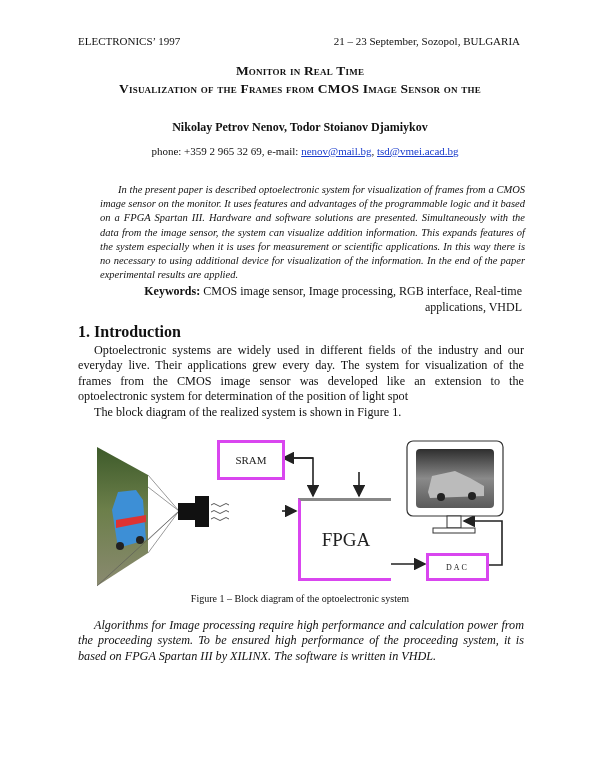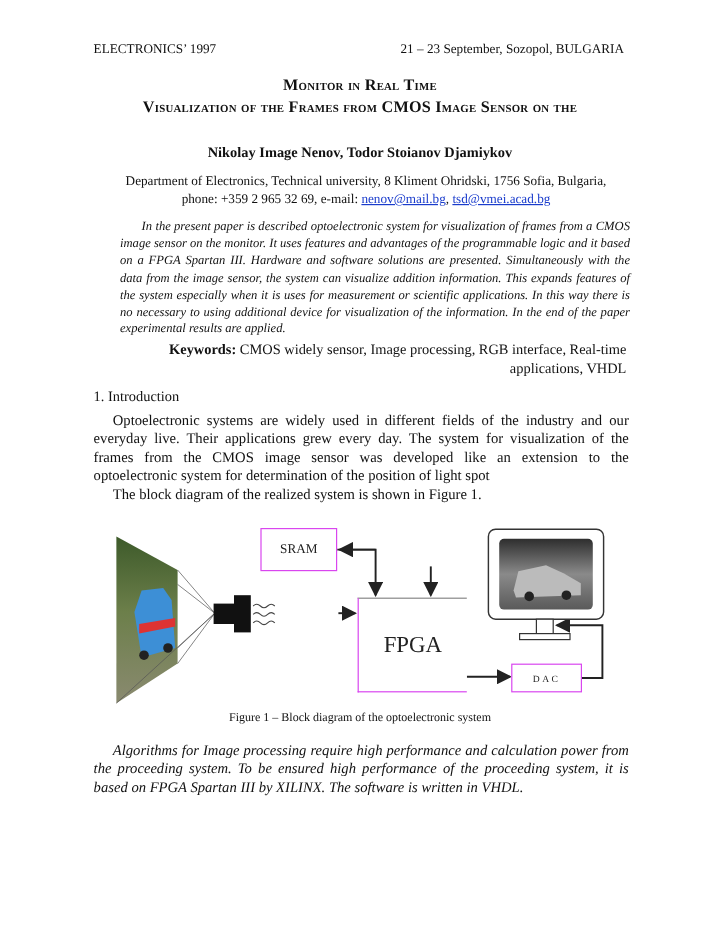--- a/index.html
+++ b/index.html
@@ -9,52 +9,51 @@
   .hdr { font-size:11px; top:35px; }
   .title { left:40px; width:520px; top:62px; text-align:center; font-weight:bold;
            font-size:13.5px; line-height:18px; font-variant:small-caps; letter-spacing:0.2px; }
   .authors { left:40px; width:520px; top:120px; text-align:center; font-weight:bold; font-size:12px; }
   .affil { left:90px; width:430px; top:144px; text-align:center; font-size:11px; line-height:15px; }
   .affil a { color:#1a3ccc; text-decoration:underline; }
   .abstract { left:100px; width:425px; top:183px; font-style:italic; font-size:10.5px;
               line-height:14.2px; text-align:justify; text-indent:18px; }
   .keywords { left:140px; width:382px; top:283px; text-align:right; font-size:12px; line-height:16px; }
   .keywords b { font-weight:bold; }
-  .section { left:78px; top:323px; font-weight:normal; font-size:12px; }
+  .section { left:78px; top:323px; font-weight:bold; font-size:16px; }
   .para { left:78px; width:446px; font-size:12.2px; line-height:15.4px; text-align:justify; }
   .para p { margin:0; text-indent:16px; }
   .caption { left:40px; width:520px; top:593px; text-align:center; font-size:10px; }
-  .box { position:absolute; border:1px solid #d946ef; background:#fff; font-size:10px;
+  .box { position:absolute; border:3px solid #d946ef; background:#fff; font-size:10px;
          display:flex; align-items:center; justify-content:center; text-align:center; color:#222; }
   svg { position:absolute; left:0; top:0; }
 </style>
 </head>
 <body>
 
 <div class="abs hdr" style="left:78px;">ELECTRONICS’ 1997</div>
 <div class="abs hdr" style="right:80px;">21 – 23 September, Sozopol, BULGARIA</div>
 
 <div class="abs title">
   <div>Monitor in Real Time</div>
   <div>Visualization of the Frames from CMOS Image Sensor on the</div>
 </div>
 
-<div class="abs authors">Nikolay Image Nenov, Todor Stoianov Djamiykov</div>
+<div class="abs authors">Nikolay Petrov Nenov, Todor Stoianov Djamiykov</div>
 
 <div class="abs affil">
-  <div>Department of Electronics, Technical university, 8 Kliment Ohridski, 1756 Sofia, Bulgaria,</div>
   <div>
     <span>phone: +359 2 965 32 69, e-mail: </span><a>nenov@mail.bg</a><span>, </span><a>tsd@vmei.acad.bg</a>
   </div>
 </div>
 
 <div class="abs abstract">In the present paper is described optoelectronic system for visualization of frames from a CMOS image sensor on the monitor. It uses features and advantages of the programmable logic and it based on a FPGA Spartan III. Hardware and software solutions are presented. Simultaneously with the data from the image sensor, the system can visualize addition information. This expands features of the system especially when it is uses for measurement or scientific applications. In this way there is no necessary to using additional device for visualization of the information. In the end of the paper experimental results are applied.</div>
 
 <div class="abs keywords">
-  <b>Keywords:</b><span> CMOS widely sensor, Image processing, RGB interface, Real-time applications, VHDL</span>
+  <b>Keywords:</b><span> CMOS image sensor, Image processing, RGB interface, Real-time applications, VHDL</span>
 </div>
 
 <div class="abs section">1. Introduction</div>
 
 <div class="abs para" style="top:343px;">
   <p>Optoelectronic systems are widely used in different fields of the industry and our everyday live. Their applications grew every day. The system for visualization of the frames from the CMOS image sensor was developed like an extension to the optoelectronic system for determination of the position of light spot</p>
   <p>The block diagram of the realized system is shown in Figure 1.</p>
 </div>
 
 <div class="abs" style="left:0;top:0;width:600px;height:776px;pointer-events:none;">

